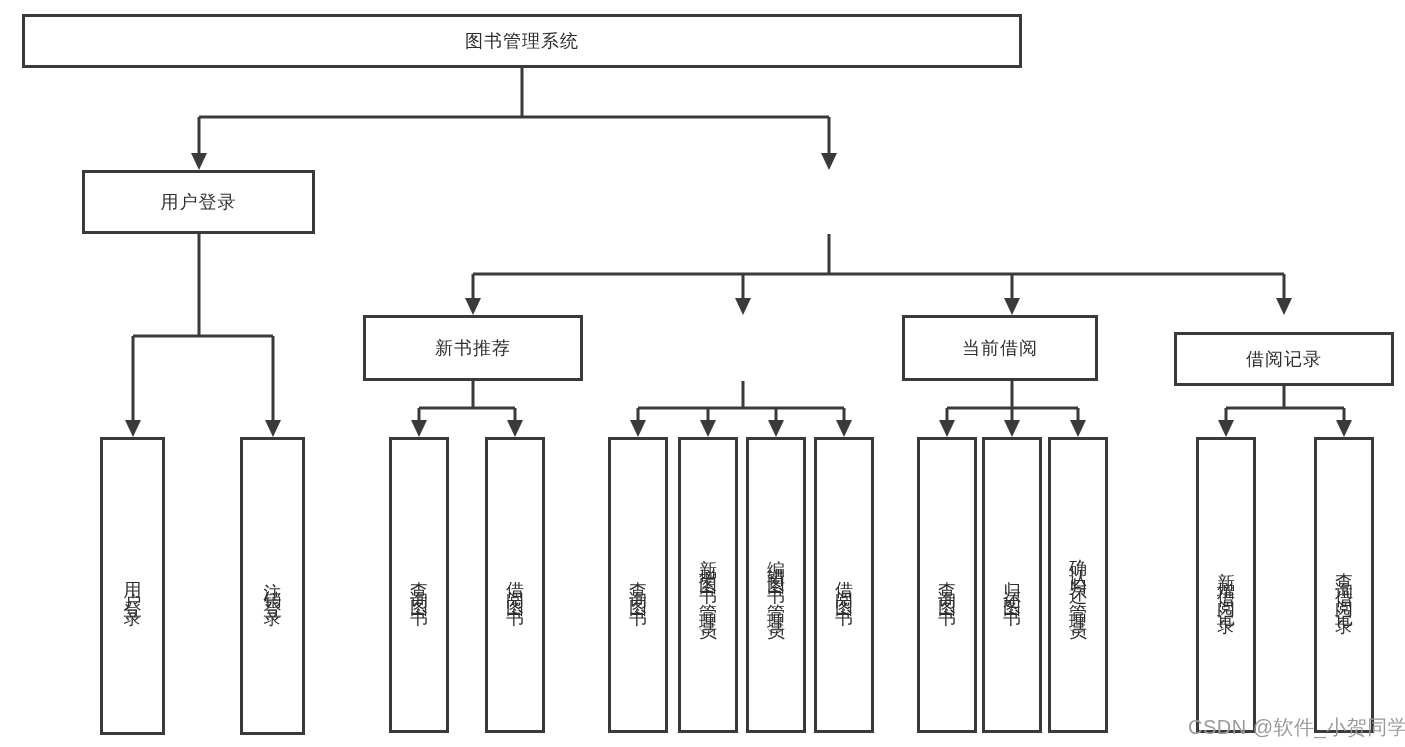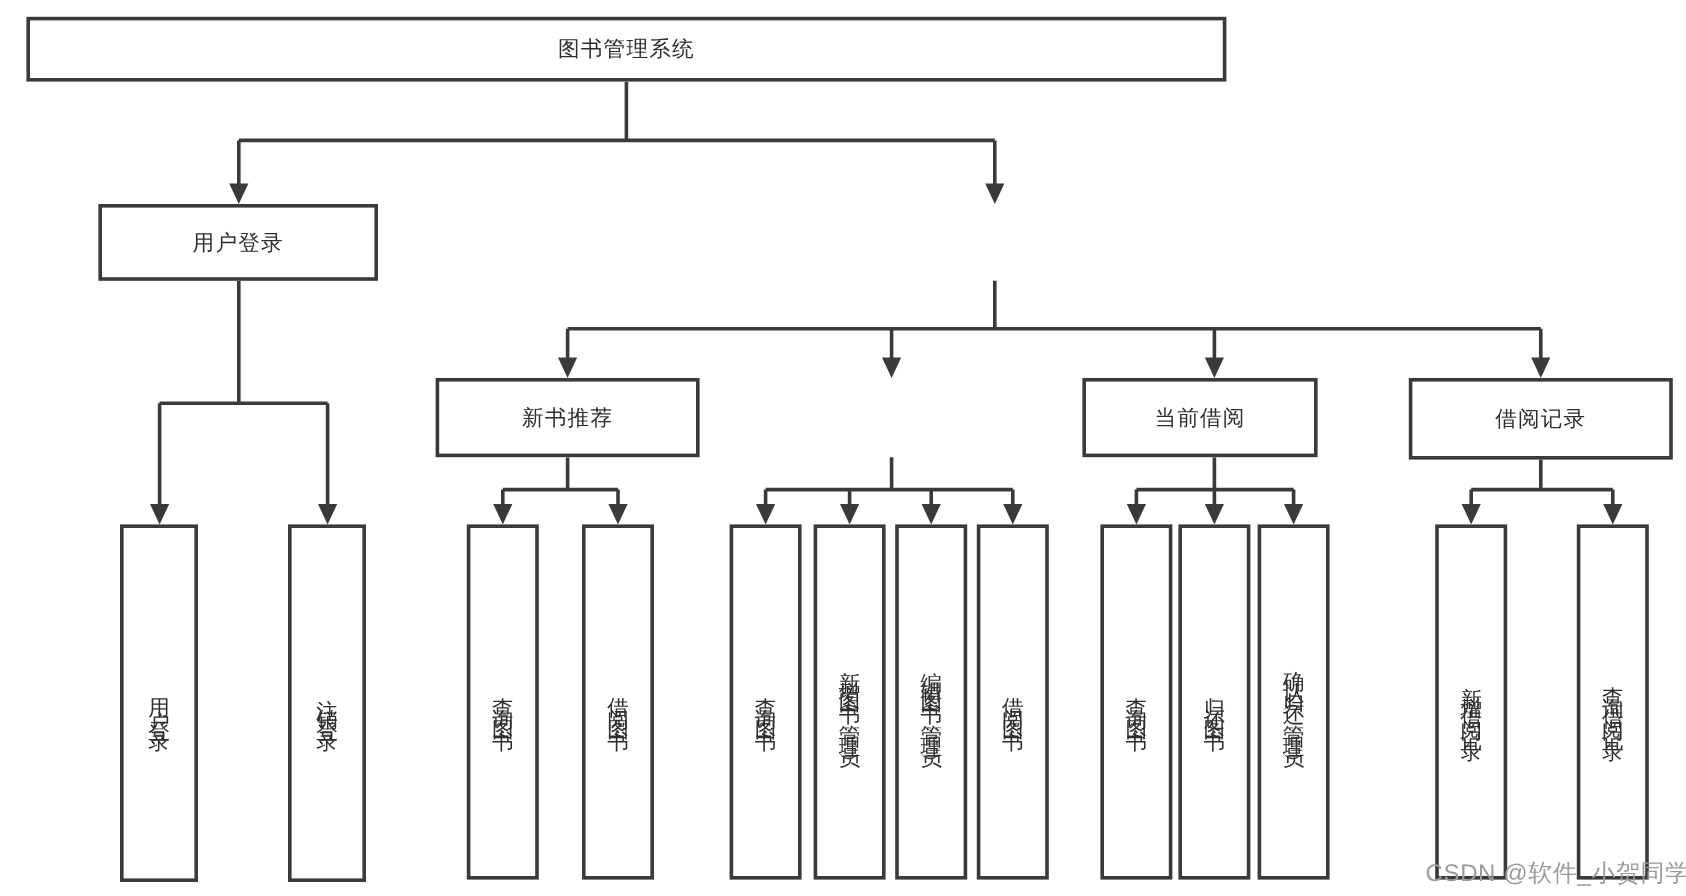--- a/index.html
+++ b/index.html
@@ -75,21 +75,21 @@
   <div class="node" style="left:82px;top:170px;width:233px;height:64px">
     <span>用户登录</span>
   </div>
 
   <div class="node" style="left:363px;top:315px;width:220px;height:66px">
     <span>新书推荐</span>
   </div>
   <div class="node" style="left:902px;top:315px;width:196px;height:66px">
     <span>当前借阅</span>
   </div>
-  <div class="node" style="left:1174px;top:315px;width:220px;height:68px">
+  <div class="node" style="left:1174px;top:332px;width:220px;height:54px">
     <span>借阅记录</span>
   </div>
 
   <div class="node leaf" style="left:100px;top:437px;width:65px;height:298px">
     <span>用户登录</span>
   </div>
   <div class="node leaf" style="left:240px;top:437px;width:65px;height:298px">
     <span>注销登录</span>
   </div>
 

